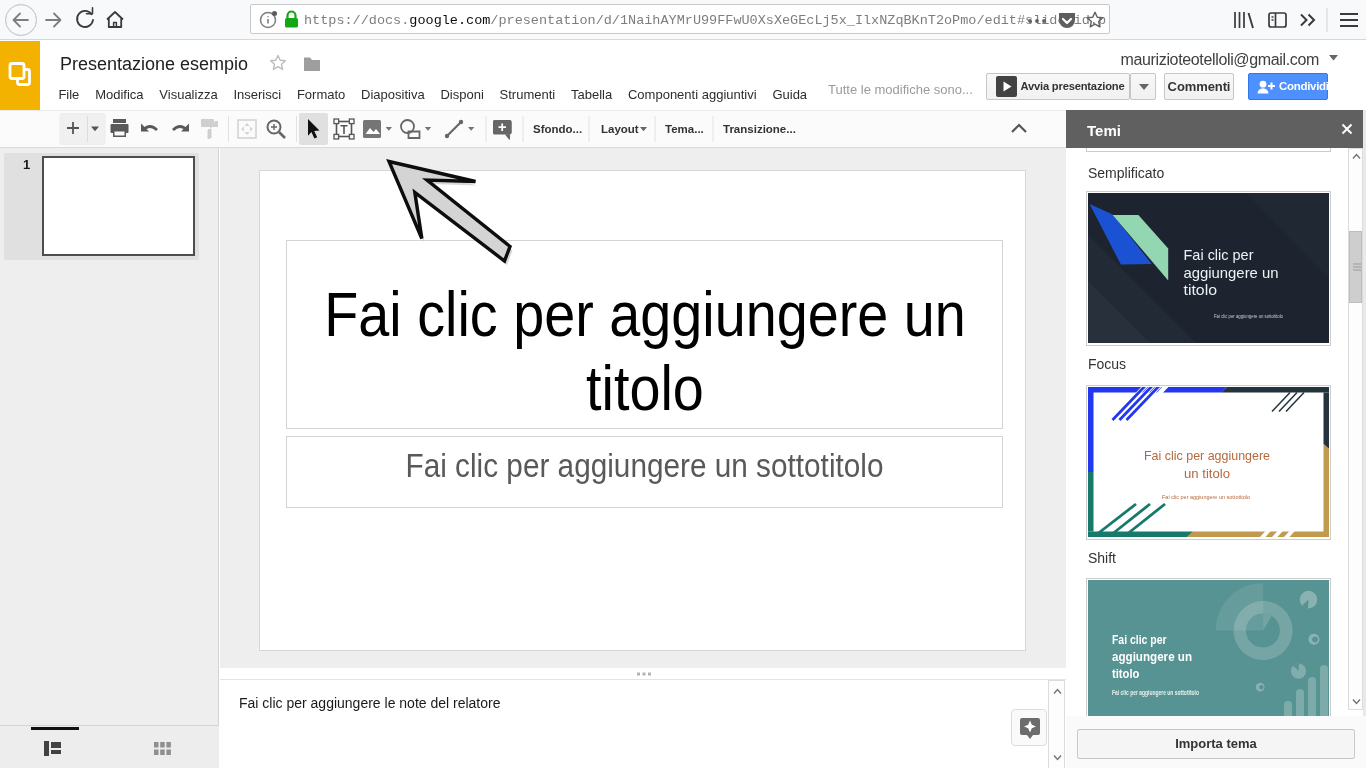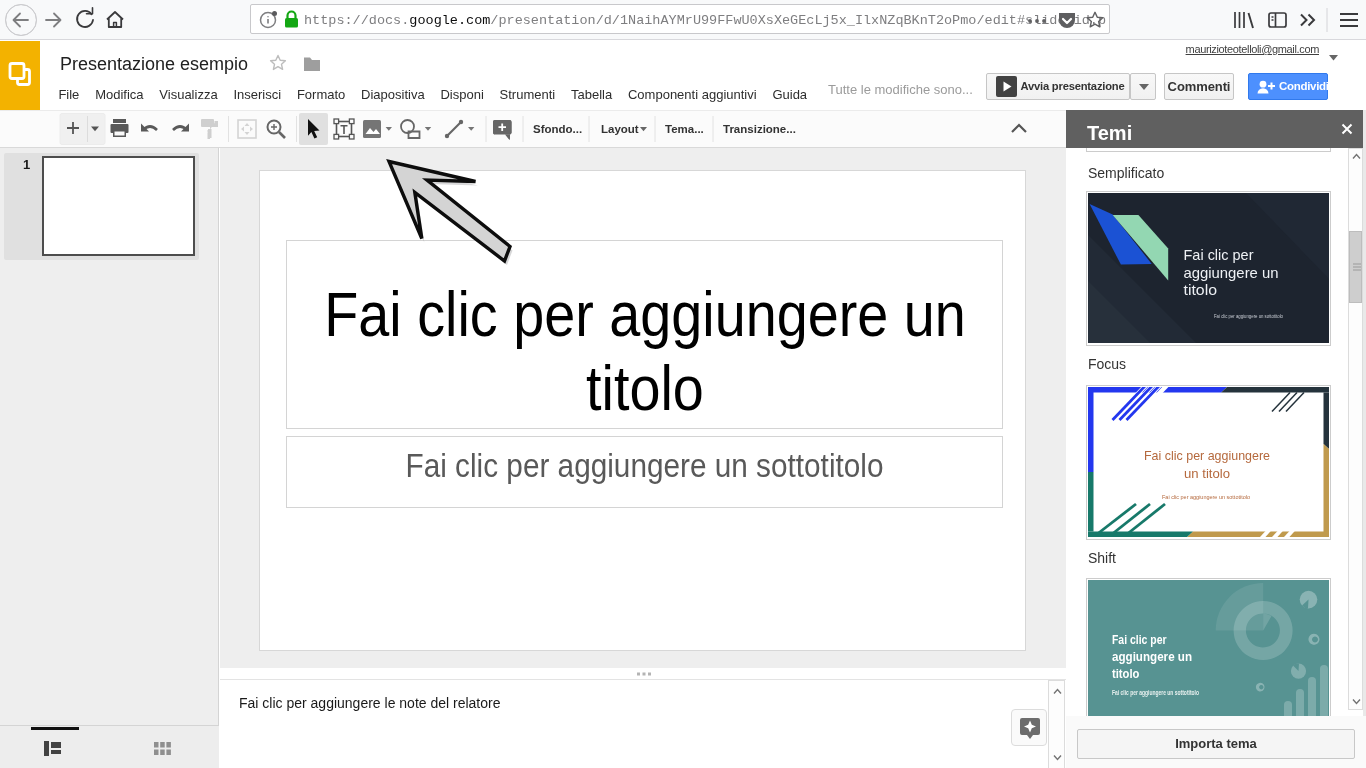--- a/index.html
+++ b/index.html
@@ -13,21 +13,21 @@
 #urlbar { left:250px; top:4px; width:860px; height:30px; background:#fff; border:1px solid #c8c8cb; border-radius:2px;font-family:Liberation Mono, monospace; }
 .urltxt { font-size:13.5px; color:#7e7e80; line-height:28px; white-space:nowrap; }
 .urltxt b { color:#0c0c0d; font-weight:normal; }
 
 
 #header { left:0; top:41px; width:1366px; height:69px; background:#fff; }
 #logo { left:0; top:0; width:40px; height:69px; background:#f3b200; }
 #doctitle { left:60px; top:12.5px; font-size:18px; color:#212121; }
 #menus { left:50.5px; top:45px; height:24px; font-size:13px; color:#2d2d2d; line-height:18px; }
 #menus span { padding:0 7.9px;margin-top:27px; }
-#email { right:47px; top:2px; font-size:11px; letter-spacing:-0.35px; color:#404040;text-decoration:underline; }
+#email { right:47px; top:10px; font-size:16px; letter-spacing:-0.35px; color:#404040; }
 .gbtn { height:27px; top:32px; background:linear-gradient(#f8f8f8,#f1f1f1); border:1px solid #c6c6c6; border-radius:2px; font-size:12px; font-weight:bold; color:#333; text-align:center; }
 
 
 #toolbar { left:0; top:110px; width:1066px; height:38px; background:#fbfbfb; border-bottom:1px solid #d9d9d9; border-top:1px solid #ebebeb; }
 
 
 #filmstrip { left:0; top:148px; width:219px; height:620px; background:#eeeeee; border-right:1px solid #d4d4d4; }
 #thumbrow { left:4px; top:5px; width:195px; height:107px; background:#e0e0e0; border-radius:2px; }
 #thumb { left:38px; top:3px; width:153px; height:100px; background:#fff; border:2px solid #4d4d4d; }
 #fsfooter { left:0; top:577px; width:219px; height:43px; border-top:1px solid #d4d4d4; background:#ededed; }
@@ -39,21 +39,21 @@
 #titlebox div { font-size:63px; line-height:74px; color:#000; margin-top:36px; transform:scaleX(0.885); white-space:nowrap; width:900px; margin-left:-92.5px; }
 #subbox { left:26px; top:265px; width:717px; height:72px; border:1px solid #d4d4d4; text-align:center; }
 #subbox div { font-size:34px; color:#595959; line-height:52px; margin-top:2px; transform:scaleX(0.875); }
 #notesbar { left:0; top:520px; width:846px; height:11px; background:#fff; }
 #notes { left:0; top:531px; width:846px; height:89px; background:#fff; border-top:1px solid #e3e3e3; }
 #notestext { left:19px; top:15px; font-size:14px; color:#1a1a1a; }
 
 
 #panel { left:1066px; top:110px; width:300px; height:658px; background:#fff; }
 #panelhead { left:0; top:0; width:298px; height:38px; background:#606060; color:#fff; }
-#panelhead .t { left:21px; top:11.5px; font-size:20px; font-weight:bold; position:absolute;text-align:right; }
+#panelhead .t { left:21px; top:11.5px; font-size:15px; font-weight:bold; position:absolute;text-align:right; }
 #panelbody { left:0; top:38px; width:282px; height:568px; background:#fff; overflow:hidden;padding-left:20px; }
 .thlabel { font-size:14px; color:#333; position:absolute; left:22px; }
 .thumbframe { position:absolute; left:20px; width:245px; height:155px; background:#fff; border:1px solid #ccc; padding:1px; }
 #panelfoot { left:0; top:606px; width:340px; height:52px; background:#fafafa; }
 #importbtn { left:11px; top:13px; width:278px; height:30px; background:#f5f5f5; border:1px solid #c8c8c8; border-radius:2px; font-size:13px; font-weight:bold; color:#333; text-align:center; line-height:28px; }
 </style>
 </head>
 <body>
 <div id="chrome" class="abs">
   <svg class="abs" style="left:0;top:0" width="240" height="40" viewBox="0 0 240 40">

